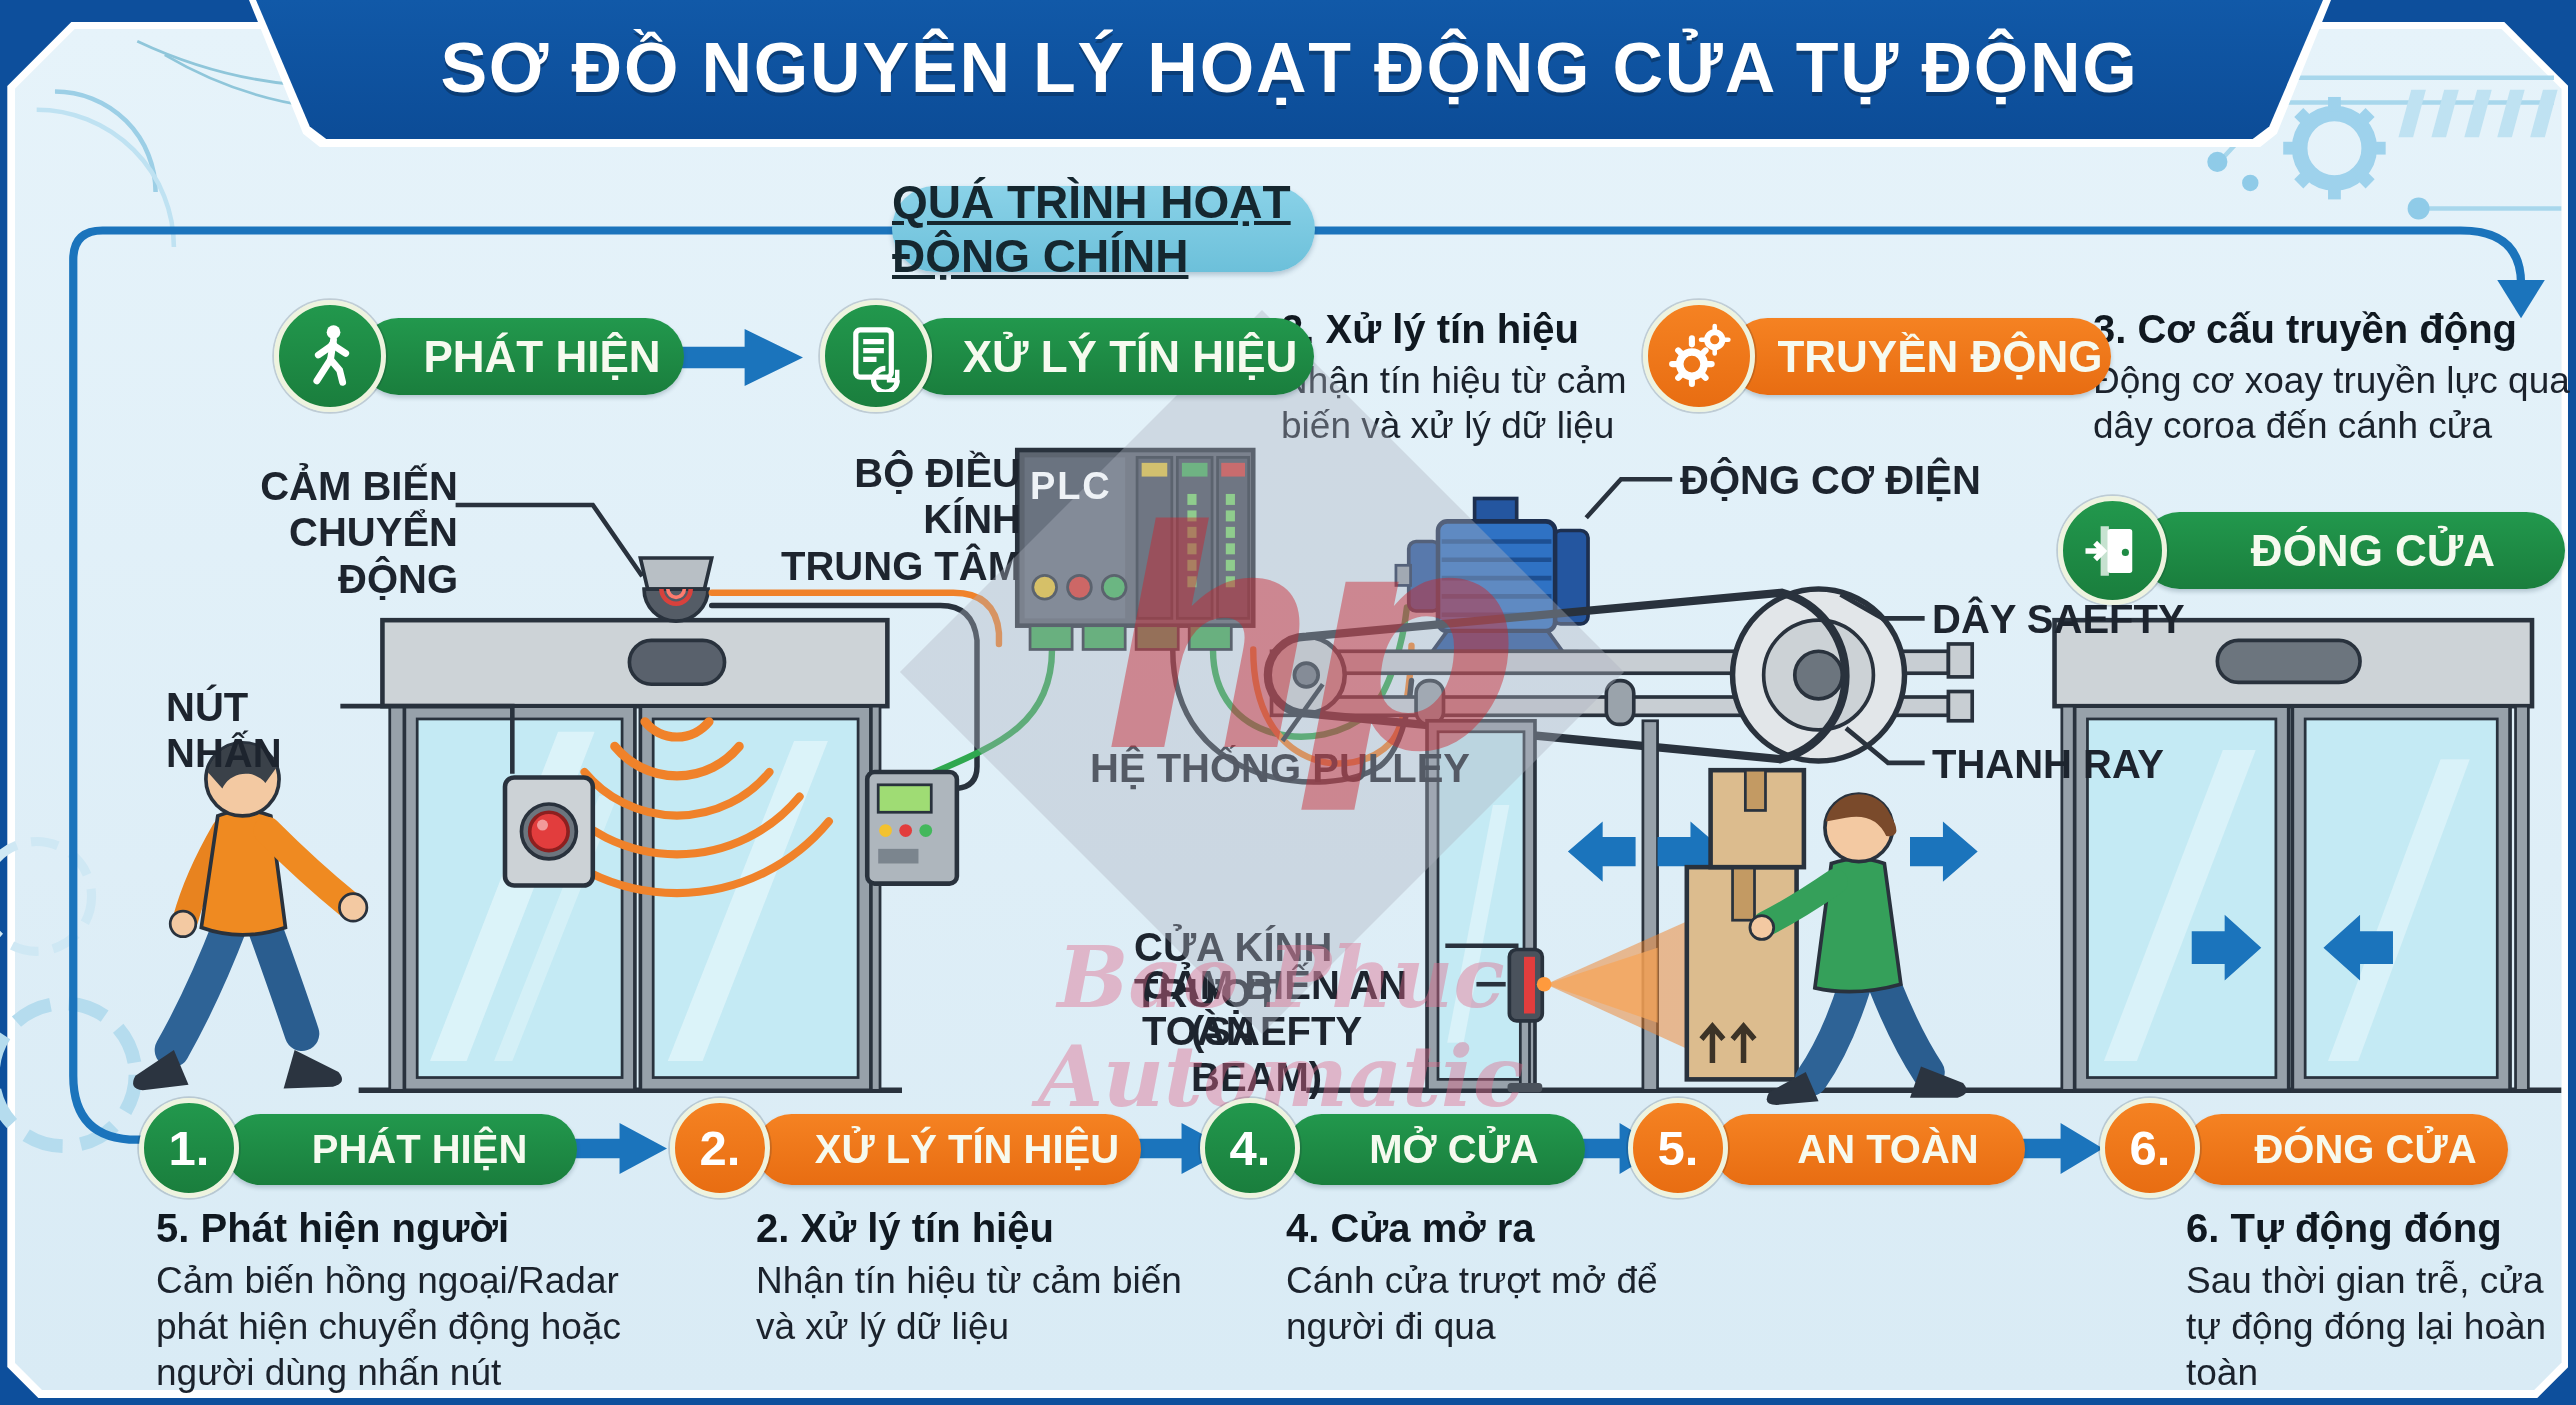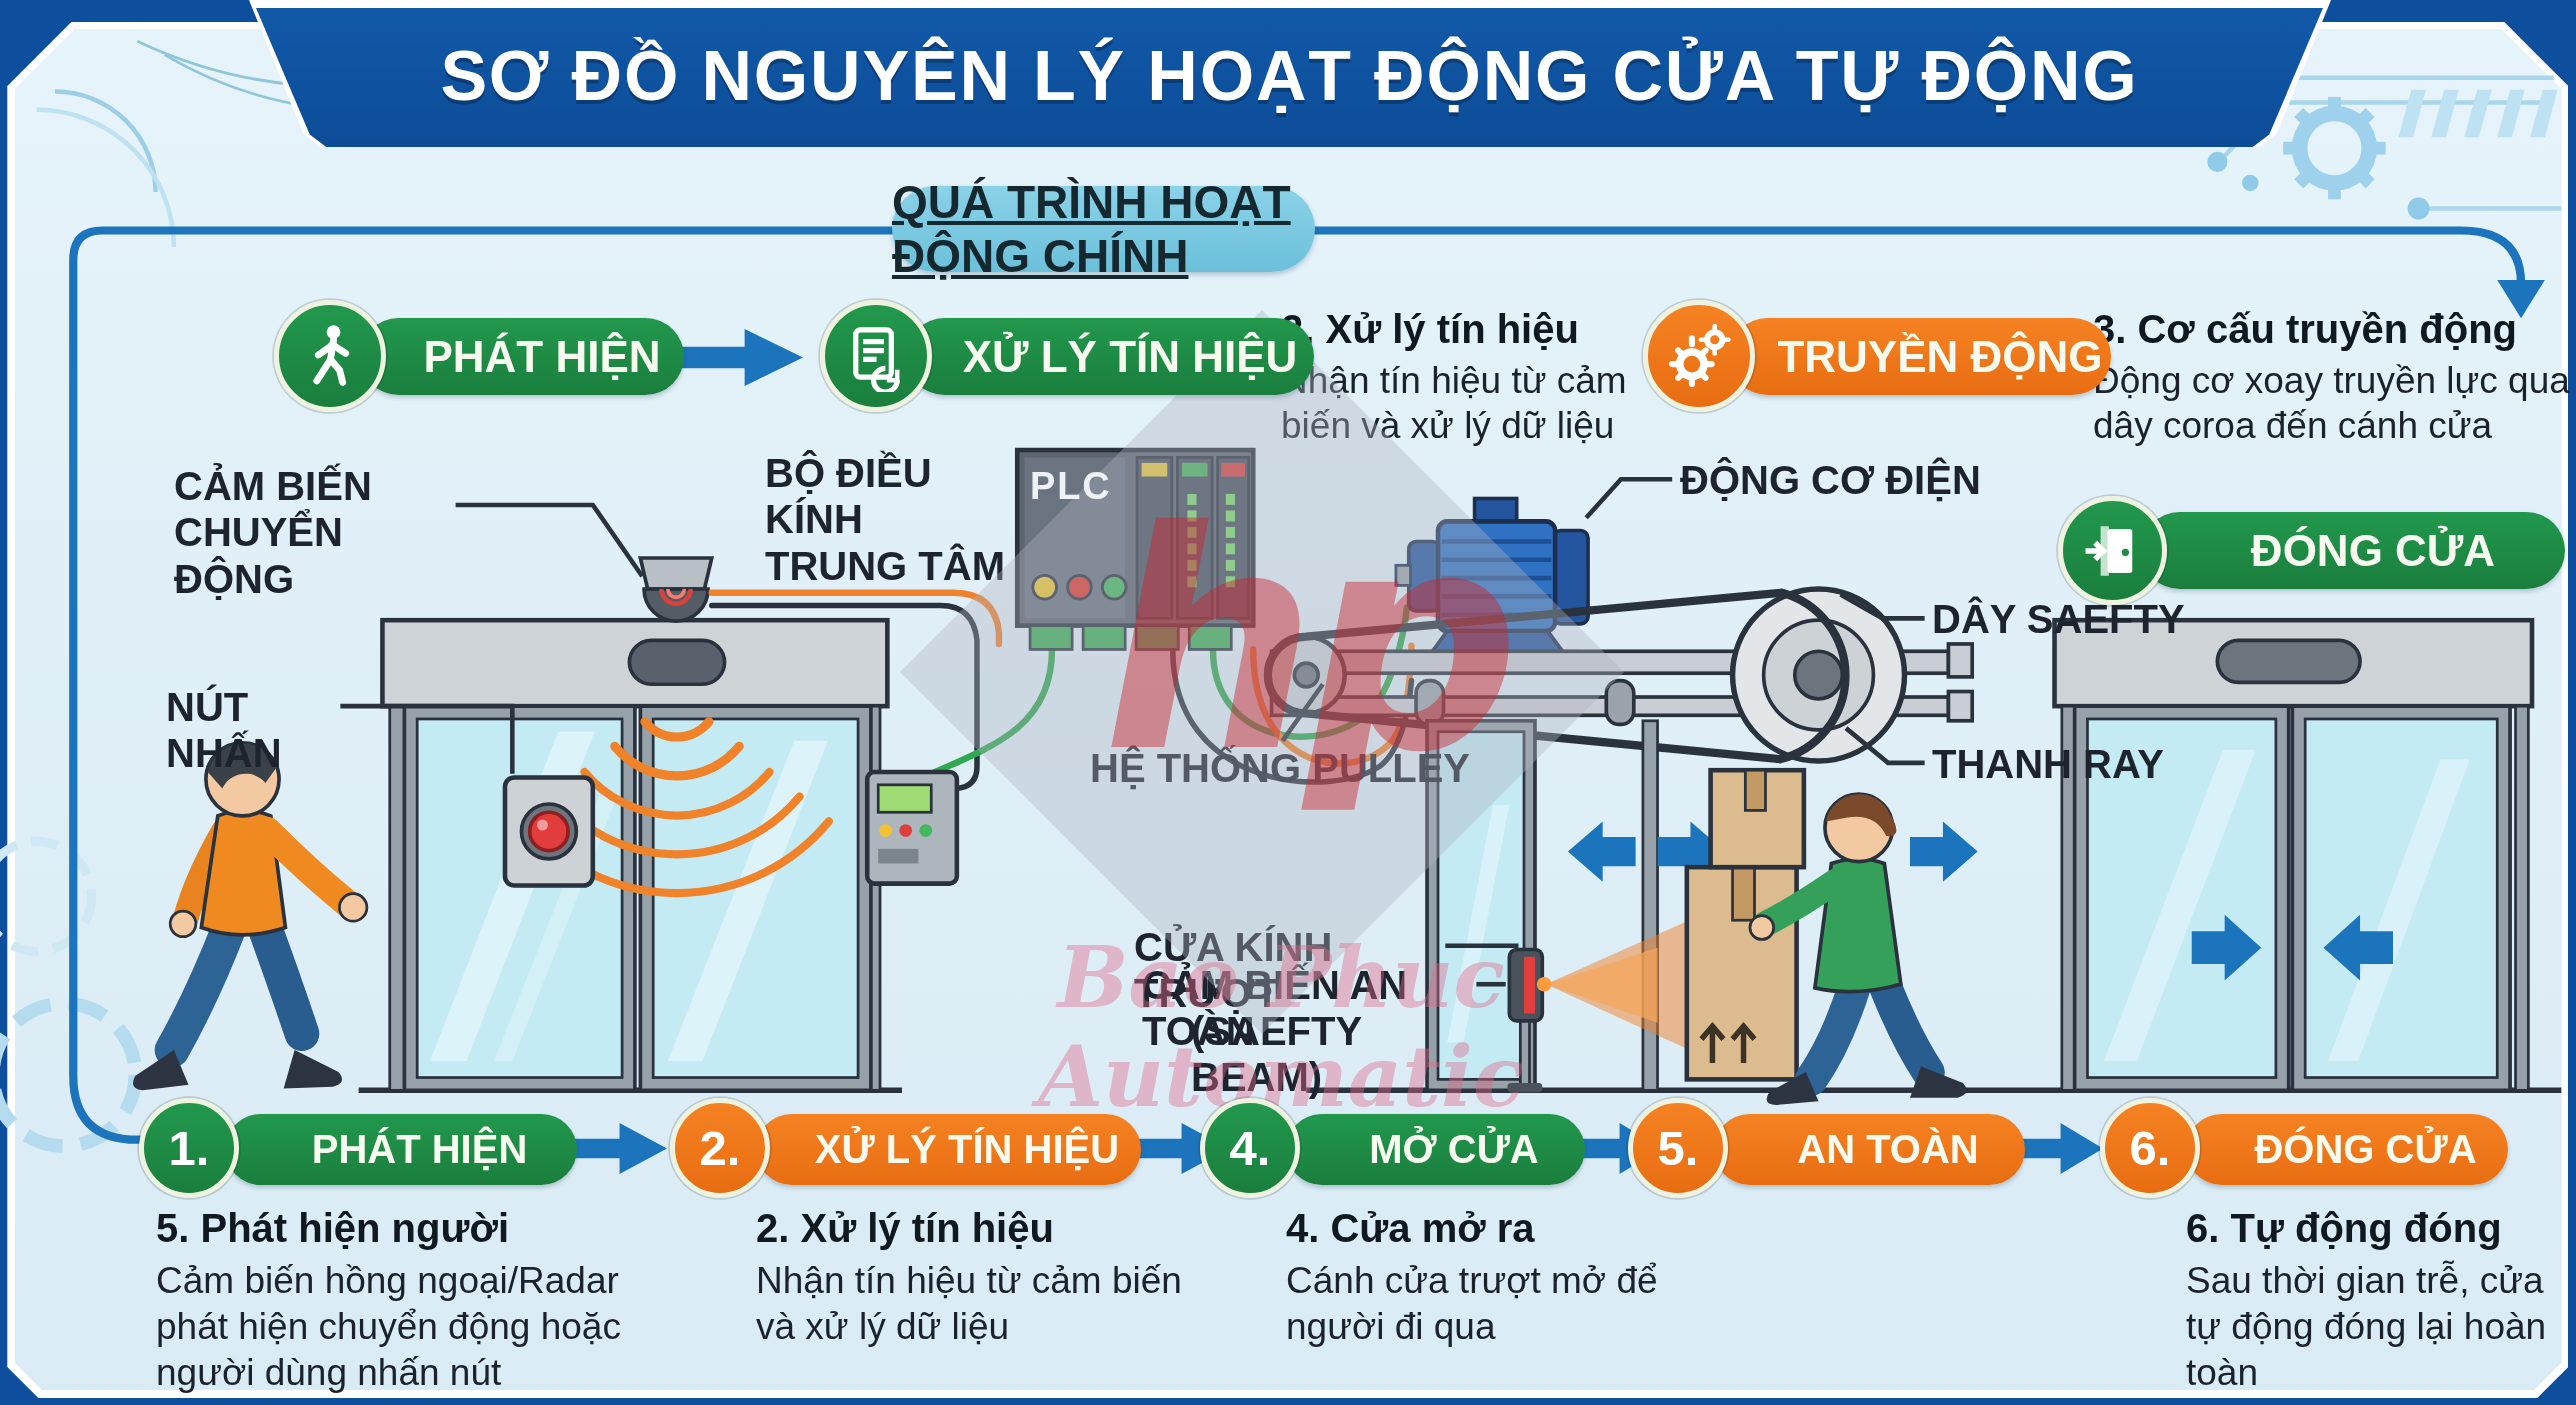--- a/index.html
+++ b/index.html
@@ -8,21 +8,21 @@
 
   
   .panel-border{position:absolute;left:7.3px;top:22px;width:2561px;height:1376px;background:#ffffff;
     clip-path:polygon(64px 0,calc(100% - 64px) 0,100% 64px,100% calc(100% - 31px),calc(100% - 31px) 100%,31px 100%,0 calc(100% - 31px),0 64px);}
   .panel{position:absolute;left:14.6px;top:29px;width:2547px;height:1361px;background:linear-gradient(#e6f3fa,#d9ebf5);
     clip-path:polygon(60px 0,calc(100% - 60px) 0,100% 60px,100% calc(100% - 27.4px),calc(100% - 27.4px) 100%,27.4px 100%,0 calc(100% - 27.4px),0 60px);}
 
   
   .banner-outline{position:absolute;left:249px;top:0;width:2082px;height:147px;background:#ffffff;
     clip-path:polygon(0 0,100% 0,97.4% 91%,96.6% 100%,3.4% 100%,2.6% 91%);}
-  .banner{position:absolute;left:256px;top:8px;width:2067px;height:139px;background:linear-gradient(#1159a8,#0c4c97);
+  .banner{position:absolute;left:256px;top:0;width:2067px;height:139px;background:linear-gradient(#1159a8,#0c4c97);
     clip-path:polygon(0 0,100% 0,97.4% 91%,96.6% 100%,3.4% 100%,2.6% 91%);}
   .banner h1{margin:0;width:100%;text-align:center;line-height:137px;font-size:70px;font-weight:bold;color:#ffffff;
     letter-spacing:1.8px;text-shadow:0 3.7px 0 rgba(0,0,0,.25);}
 
   
   .process-pill{position:absolute;left:892px;top:186px;width:423px;height:86px;border-radius:44px;
     background:linear-gradient(#8ad2e8,#6cc0da);display:flex;align-items:center;justify-content:center;
     font-size:46px;font-weight:bold;color:#15272f;box-shadow:0 2.7px 5.5px rgba(20,60,90,.25);text-decoration:underline;}
 
   
@@ -39,21 +39,21 @@
   .harrow{position:absolute;background:#1b74bc;
     clip-path:polygon(0 31%,58% 31%,58% 0,100% 50%,58% 100%,58% 69%,0 69%);}
 
   
   .note{position:absolute;color:#1b222c;}
   .note .nt{font-size:40px;font-weight:bold;margin:0 0 5.5px 0;color:#101820;}
   .note .nb{font-size:37px;line-height:1.22;margin:0;}
 
   
   .slabel{position:absolute;font-weight:bold;color:#1d242e;font-size:40px;line-height:1.16;}
-  .slabel.center{text-align:left;}
+  .slabel.center{text-align:right;}
   .plc-label{position:absolute;left:1030px;top:465px;font-size:38px;font-weight:bold;color:#eef2f6;letter-spacing:1.8px;z-index:2;}
 
   
   .desc{position:absolute;color:#1b222c;}
   .desc h3{margin:0 0 7.3px 0;font-size:40px;color:#101820;}
   .desc p{margin:0;font-size:37px;line-height:1.24;}
 
   
   .wm-diamond{position:absolute;left:1006px;top:416px;width:512px;height:512px;background:#aeb4bf;opacity:.38;
     transform:rotate(45deg);z-index:1;}

